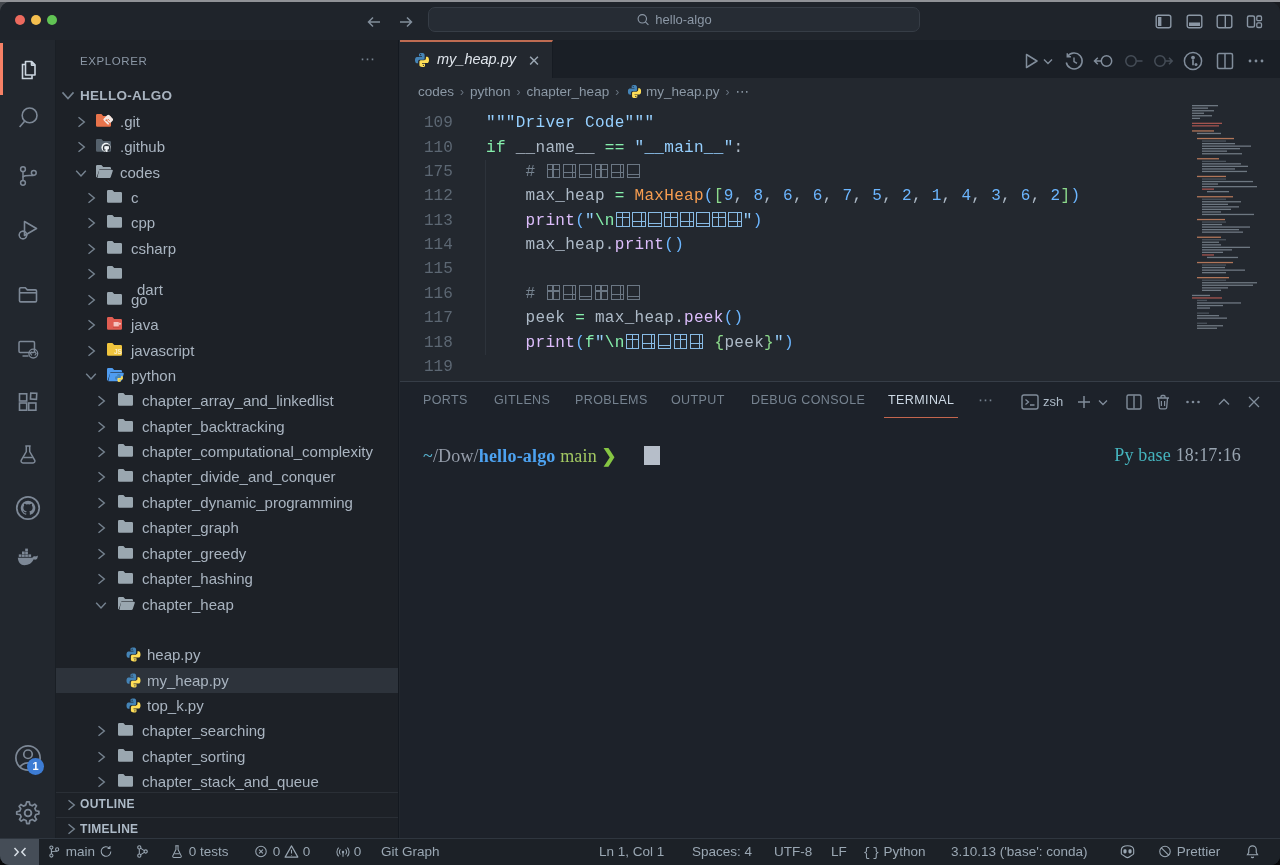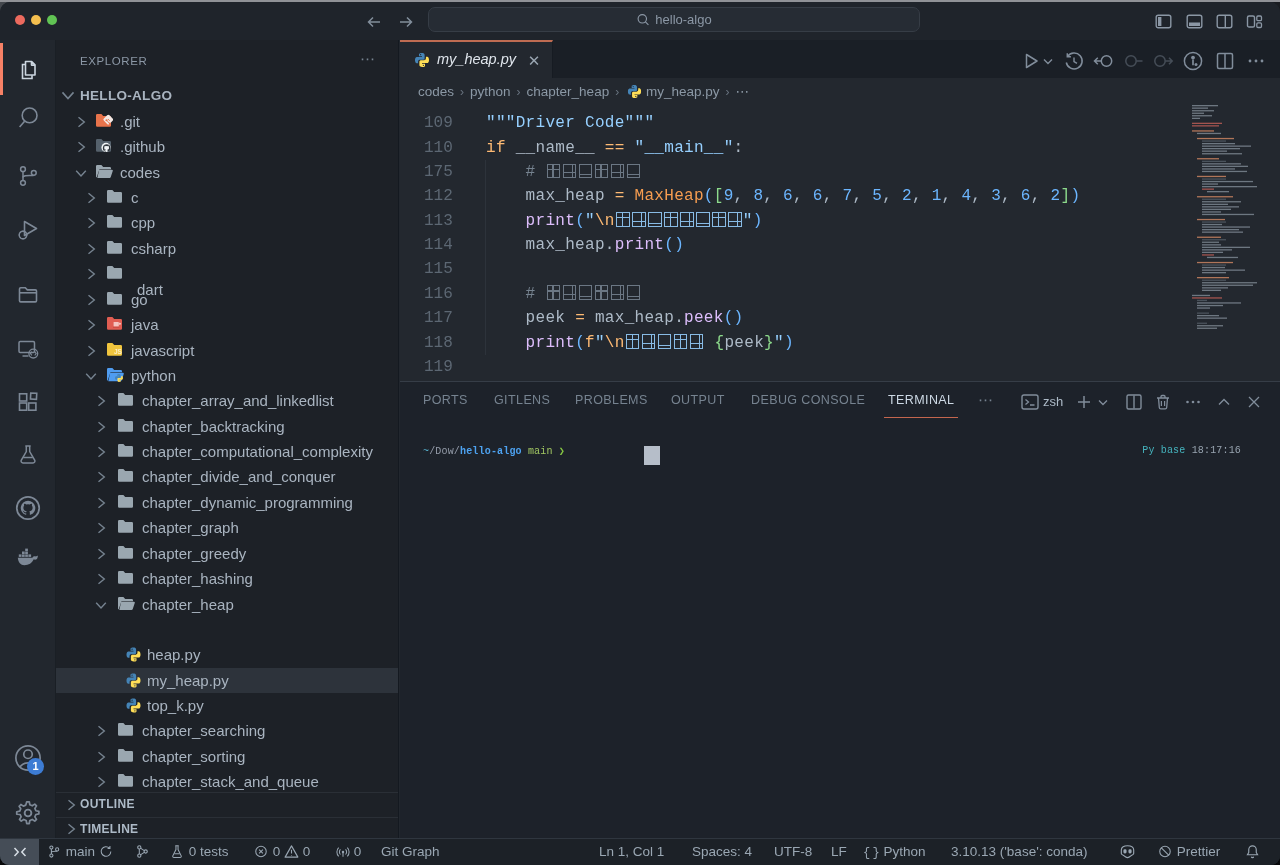--- a/index.html
+++ b/index.html
@@ -34,32 +34,32 @@
 .tab .tclose{position:absolute;left:125px;top:10px;width:18px;height:18px;color:#9aa6b2;font-size:15px;line-height:18px;text-align:center}
 .ebtn{position:absolute;top:7px;color:#818d9b}
 .breadcrumbs{position:absolute;top:38px;left:0;width:880px;height:28px;color:#8b98a5;font-size:13.5px;line-height:28px}
 .bsep{color:#68737f;padding:0 6px;font-size:12px}
 
 .code{position:absolute;top:66px;left:0;width:880px;height:275px;font-family:"Liberation Mono",monospace;font-size:16px;letter-spacing:.3px}
 .cl{position:absolute;left:0;width:800px;height:24px;line-height:24px;white-space:pre}
 .lnum{position:absolute;width:53px;text-align:right;color:#5c6773;height:24px;line-height:24px;font-family:"Liberation Mono",monospace;font-size:16px;letter-spacing:.1px}
 .guide{position:absolute;left:486px;width:1px;background:#2d333b}
 
-.s{color:#96d0ff}.k{color:#fdba74}.v{color:#adbac7}.f{color:#dcbdfb}.c{color:#768390}.n{color:#6cb6ff}.cls{color:#f69d50}.b1{color:#6cb6ff}.b2{color:#8ddb8c}
+.s{color:#96d0ff}.k{color:#86efac}.v{color:#adbac7}.f{color:#dcbdfb}.c{color:#768390}.n{color:#6cb6ff}.cls{color:#f69d50}.b1{color:#6cb6ff}.b2{color:#8ddb8c}
 
 .cjk{display:inline-block;width:13.5px;height:14.5px;margin:0 1.25px;vertical-align:-2px;position:relative;border:1.1px solid currentColor;opacity:.88}
 .cjk i{position:absolute;left:0;right:0;top:4.2px;height:1.1px;background:currentColor}
 .cjk u{position:absolute;top:0;bottom:0;left:4.8px;width:1.1px;background:currentColor}
 .cjk.w2 i{top:7.5px}.cjk.w2 u{left:8px}
 .cjk.w3 i{top:9.5px}
 
 .panel{position:absolute;top:341px;left:0;width:880px;height:457px;background:#1d222a;border-top:1px solid #363d47}
 .ptab{position:absolute;top:5px;height:31px;color:#768390;font-size:12.5px;line-height:26px;letter-spacing:.4px}
 .ptab.active{color:#cdd9e5;border-bottom:1.5px solid #c4664e;padding:0 4px;margin-left:-4px}
-.term{position:absolute;font-family:Liberation Mono, monospace;font-size:10px;letter-spacing:.17px;white-space:pre}
+.term{position:absolute;font-family:Liberation Serif, serif;font-size:18px;letter-spacing:.17px;white-space:pre}
 
 .statusbar{position:absolute;left:0;top:836px;width:1280px;height:27px;background:#1c2127;border-top:1px solid #2f363f;color:#9aa7b3;font-size:13.5px}
 .sitem{position:absolute;top:0;height:26px;line-height:26px;white-space:nowrap}
 svg{display:block}
 .ic{position:absolute}
 </style></head>
 <body>
 <div class="topstrip"></div>
 <div style="position:absolute;left:0;top:0;width:14px;height:14px;background:#43474d"></div>
 <div style="position:absolute;right:0;top:0;width:14px;height:14px;background:#191c21"></div>

